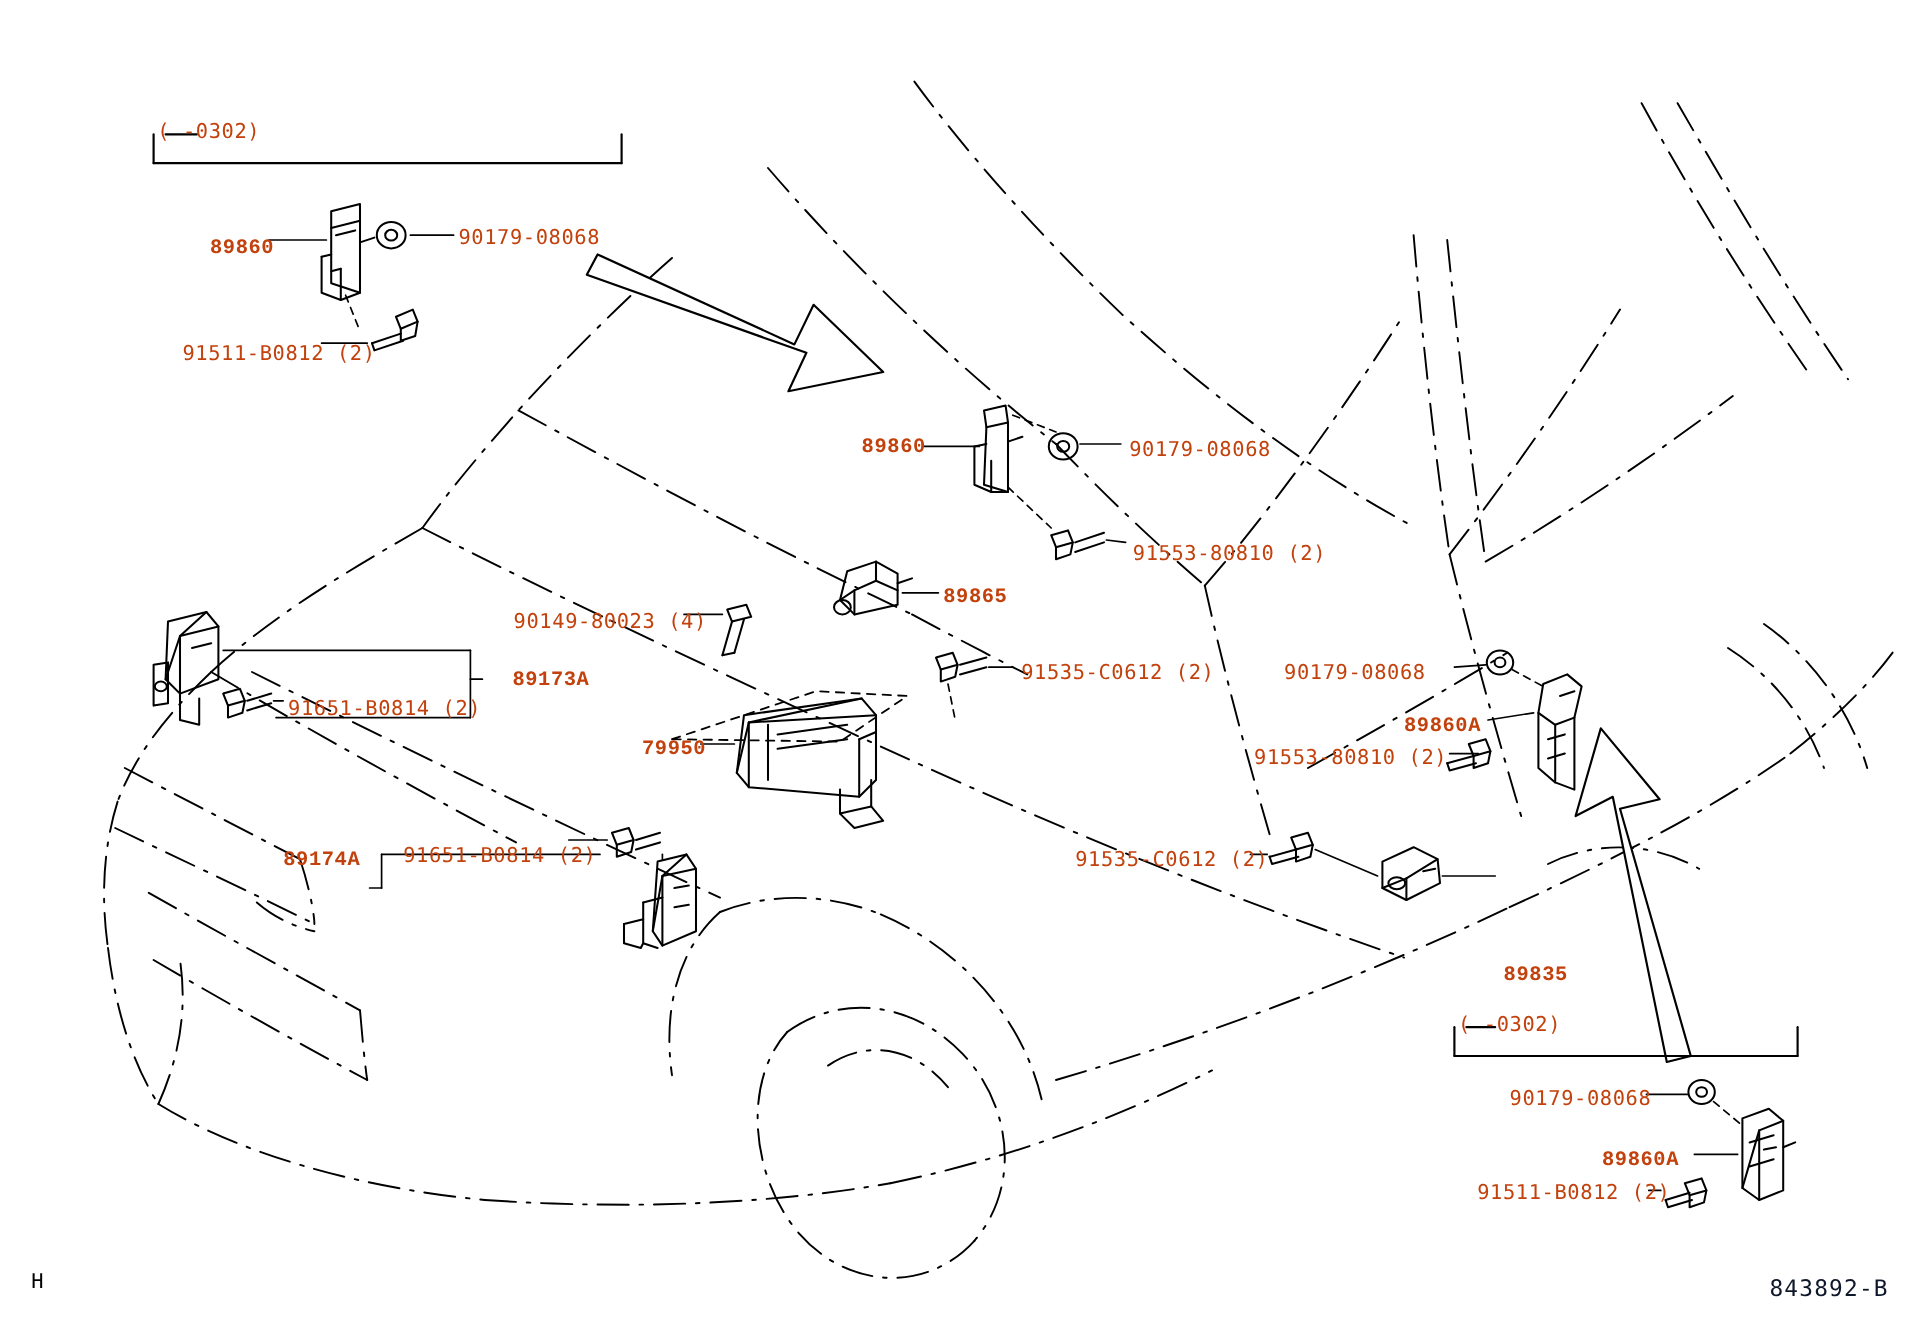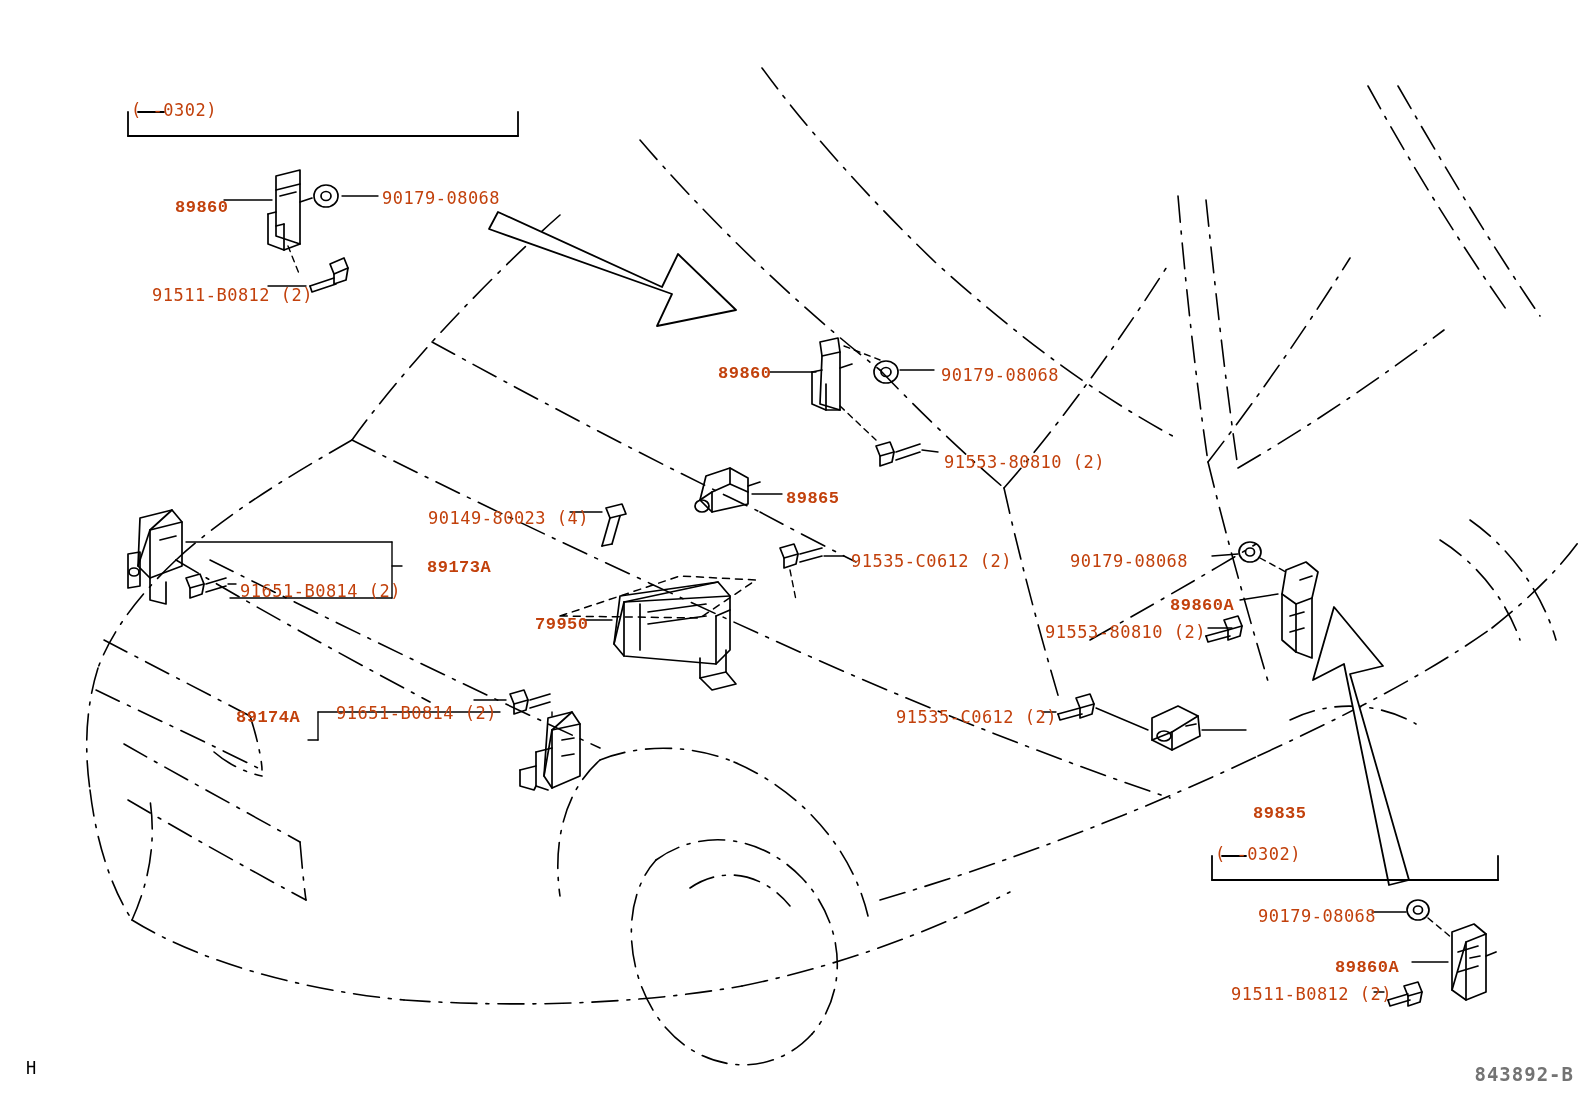--- a/index.html
+++ b/index.html
@@ -42,22 +42,21 @@
     color: #000;
     white-space: nowrap;
   }
   .figno {
     position: absolute;
     right: 18px;
     bottom: 14px;
     font-family: "DejaVu Sans Mono", monospace;
     font-size: 19px;
     letter-spacing: 1px;
-    color: #737373;
-    font-weight: bold;
+    color: #0f172a;
   }
 </style>
 </head>
 <body>
 
 <div id="sheet">
 
   <svg id="art" viewBox="0 0 1592 1099" xmlns="http://www.w3.org/2000/svg">
     <g fill="none" stroke="#000" stroke-width="1.6" stroke-linecap="round" stroke-linejoin="round">
 

